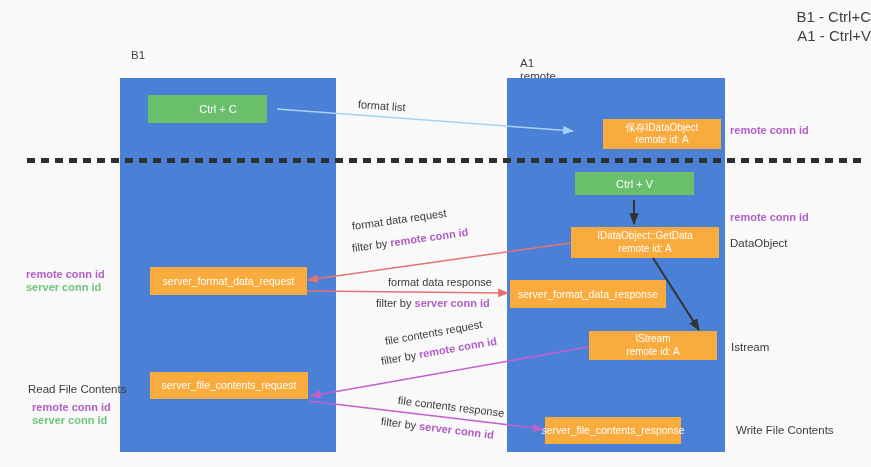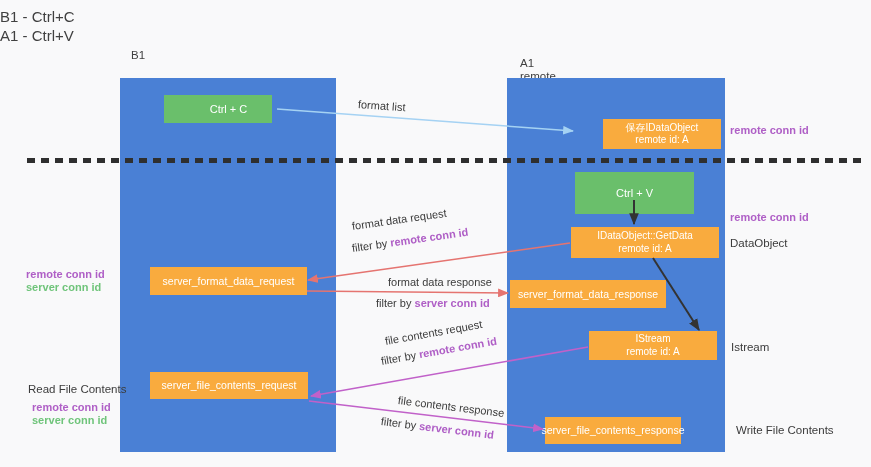--- a/index.html
+++ b/index.html
@@ -4,21 +4,21 @@
 <style>
   html,body { margin:0; padding:0; background:#f9f9fa; }
   .canvas {
     position:relative; width:871px; height:467px;
     background: var(--background);
     font-family: "Liberation Sans", sans-serif;
     overflow:hidden;
   }
   .title {
     position:absolute; top:7px; left:0; right:0;
-    text-align:left; font-size:15px; line-height:19px; color:#404040;
+    text-align:right; font-size:15px; line-height:19px; color:#404040;
   }
   .lane-title {
     position:absolute; width:160px; text-align:left;
     font-size:11.5px; line-height:13px; color:#404040;
   }
   .lane { position:absolute; background:var(--lane-blue); z-index:1; }
   .divider {
     position:absolute; left:27px; top:158px; width:836px; height:5px; z-index:2;
     background-image: repeating-linear-gradient(90deg, var(--dash-color) 0 8px, transparent 8px 14px);
   }
@@ -58,30 +58,30 @@
   <div class="lane-title" style="left:520px; top:49px;margin-top:8px;">
     <div>A1</div>
     <div>remote</div>
   </div>
 
   <div class="lane" style="left:120px; top:78px; width:216px; height:374px;"></div>
   <div class="lane" style="left:507px; top:78px; width:218px; height:374px;"></div>
 
   <div class="divider"></div>
 
-  <div class="node green" style="left:164px; top:95px; width:108px; height:28px;padding-left:21px;">
+  <div class="node green" style="left:148px; top:95px; width:119px; height:28px;padding-left:21px;">
     <div>Ctrl + C</div>
   </div>
 
   <div class="node orange" style="left:577px; top:119px; width:118px; height:30px;margin-left:26px;">
     <div>保存IDataObject</div>
     <div>remote id: A</div>
   </div>
 
-  <div class="node green" style="left:575px; top:172px; width:119px; height:42px;">
+  <div class="node green" style="left:575px; top:172px; width:119px; height:23px;">
     <div>Ctrl + V</div>
   </div>
 
   <div class="node orange" style="left:571px; top:227px; width:148px; height:31px;align-items:center;">
     <div>IDataObject::GetData</div>
     <div>remote id: A</div>
   </div>
 
   <div class="node orange single" style="left:510px; top:280px; width:156px; height:28px;">
     <div>server_format_data_response</div>

